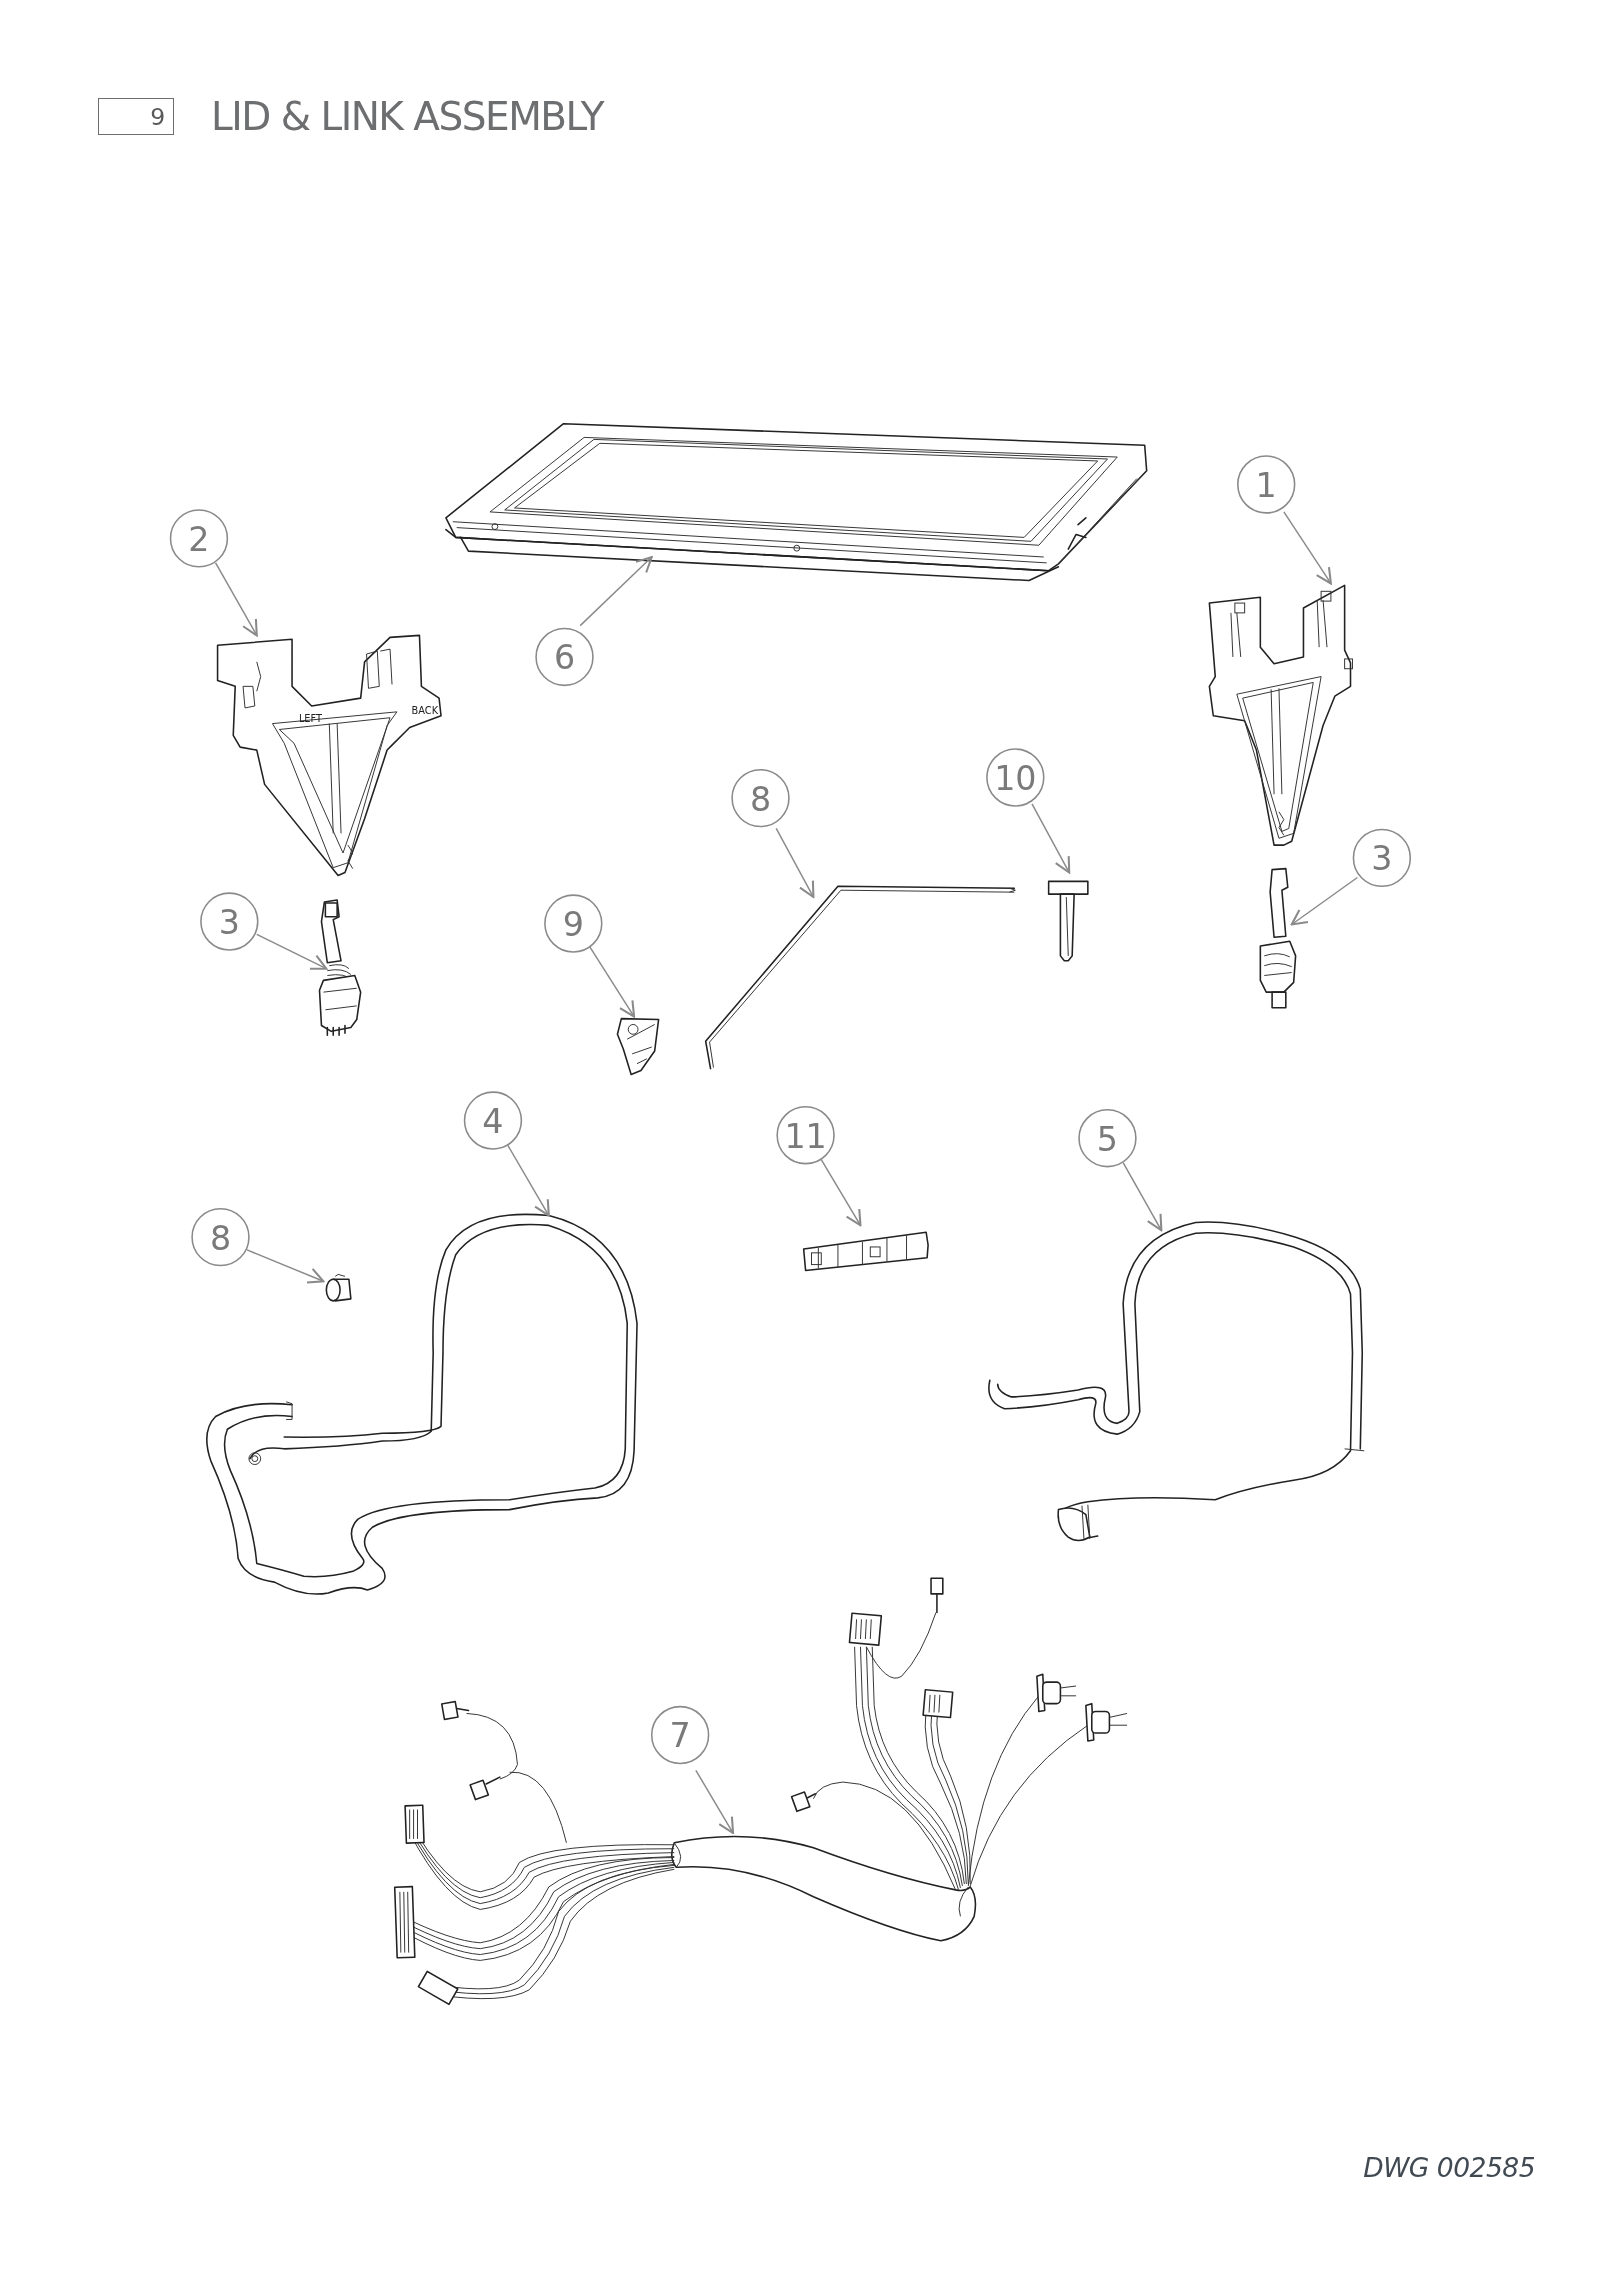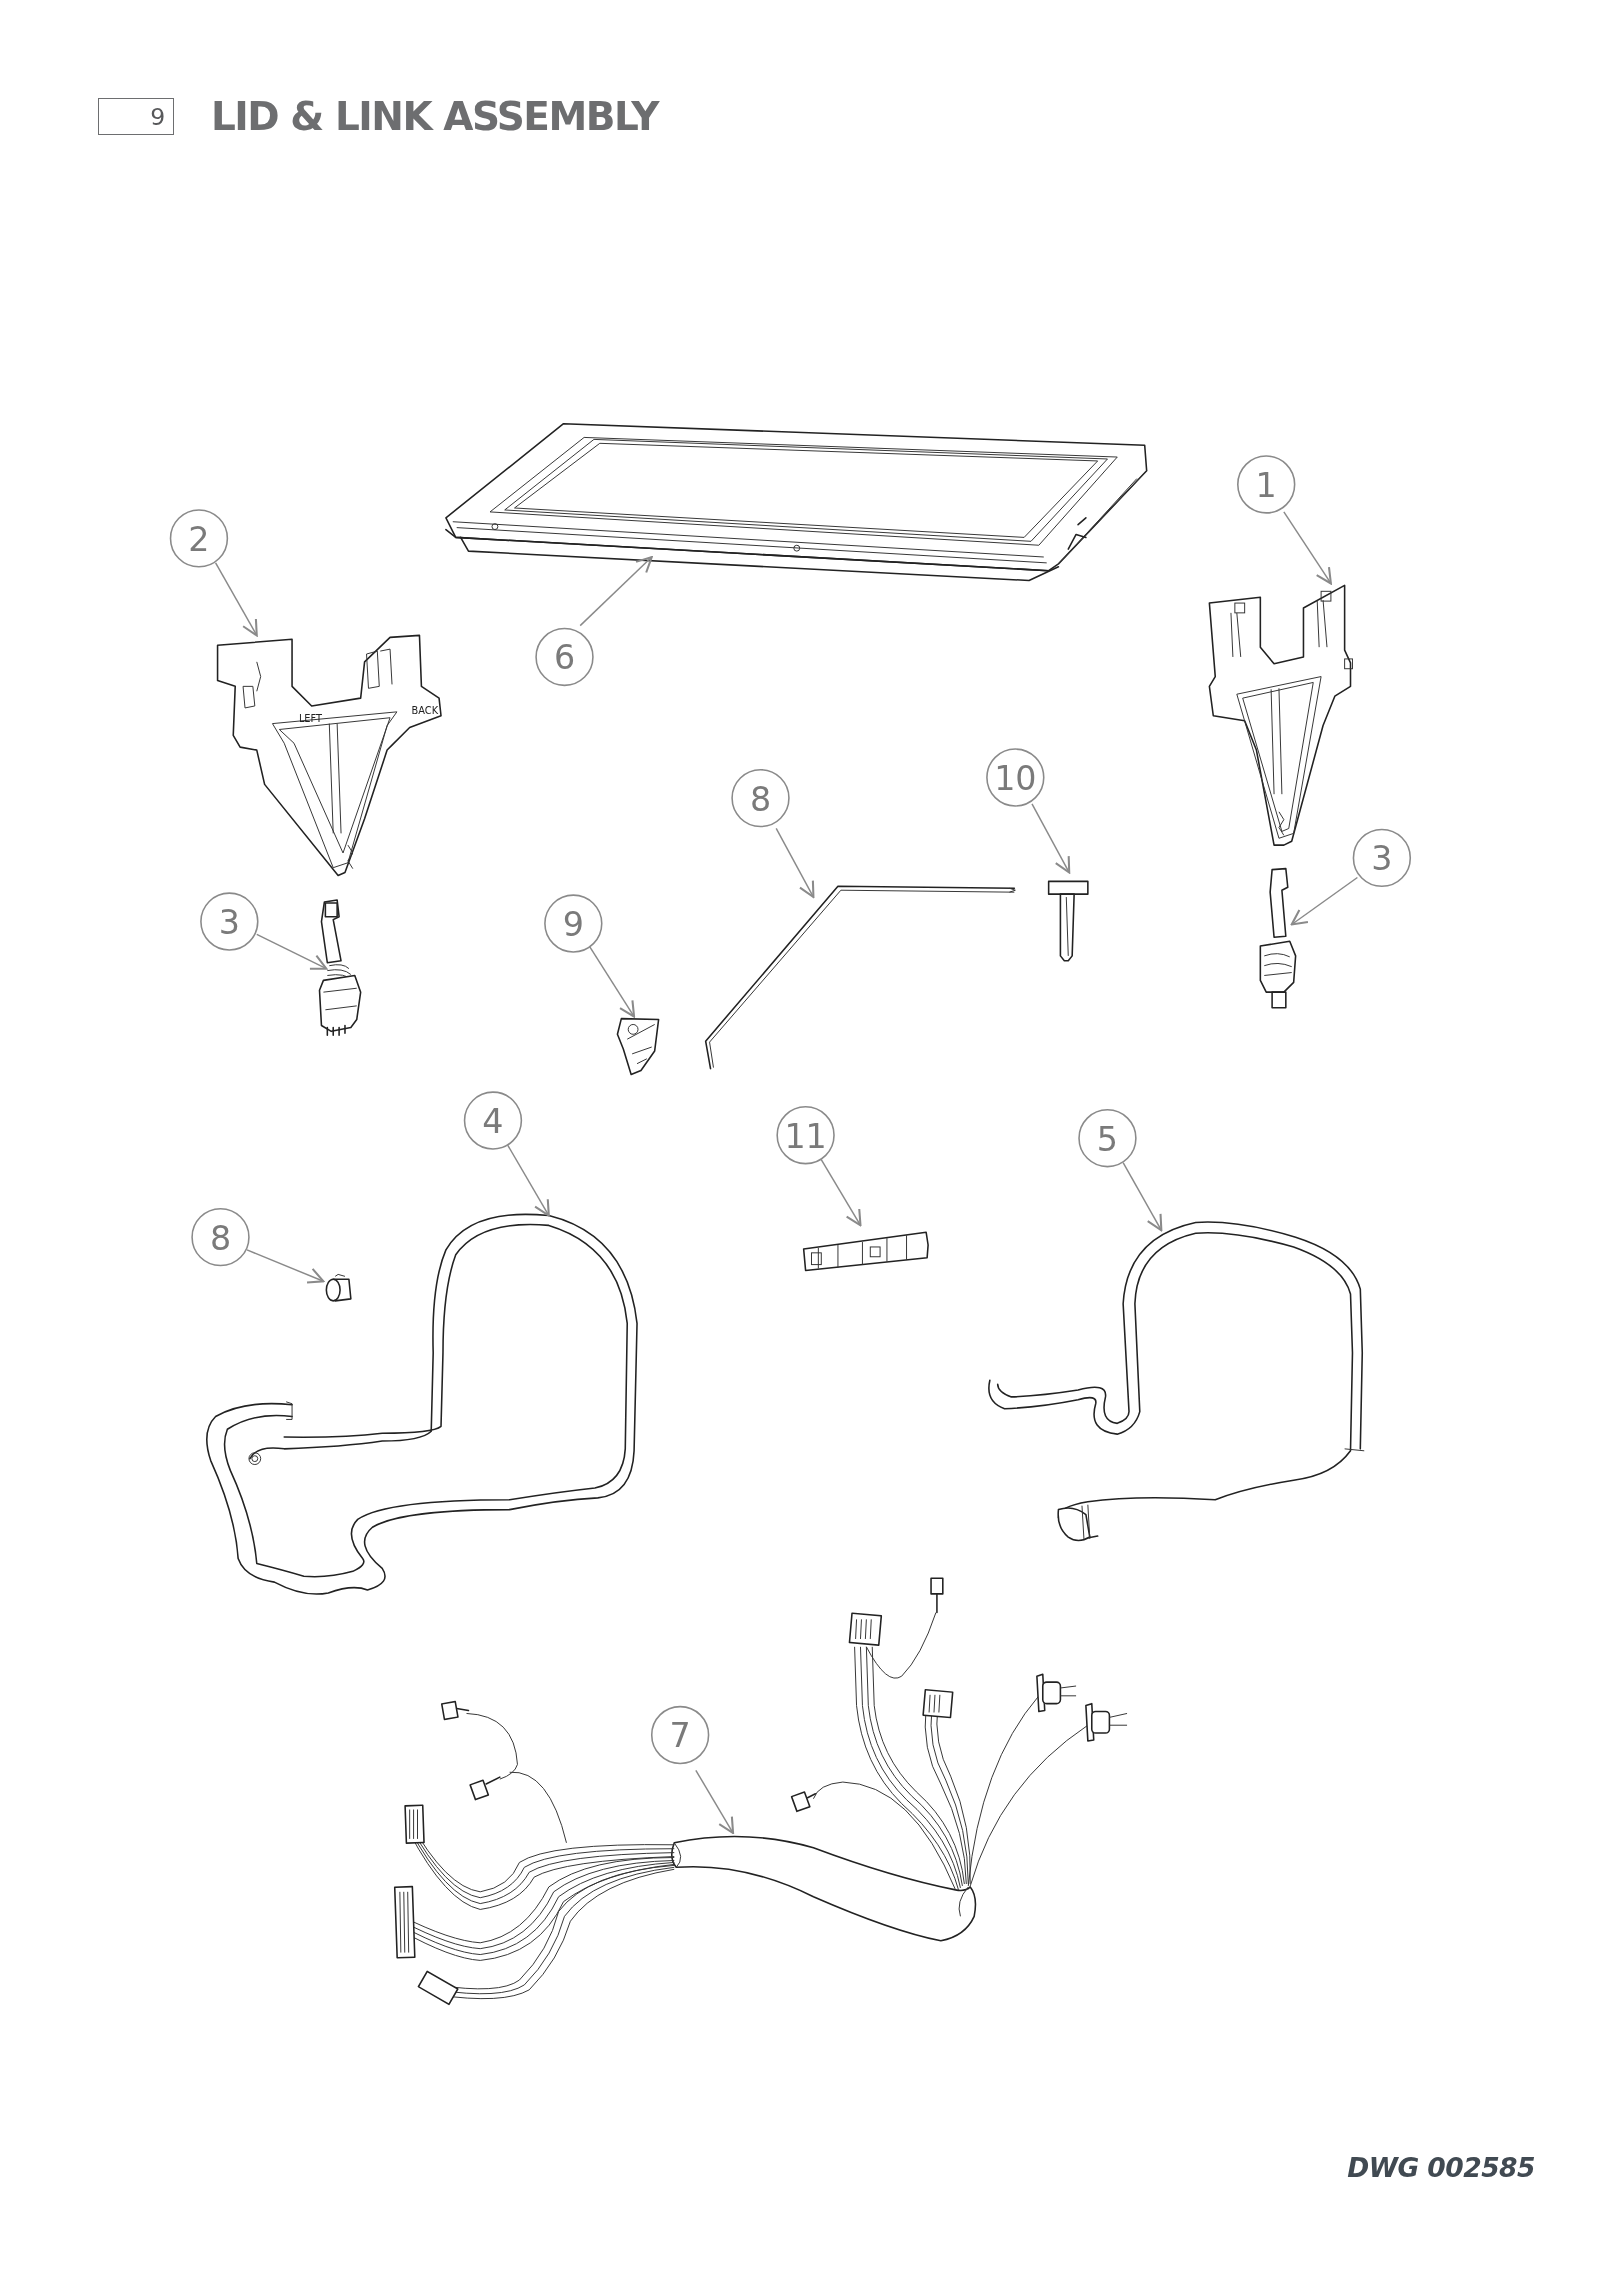--- a/index.html
+++ b/index.html
@@ -1,20 +1,20 @@
 <!DOCTYPE html>
 <html><head>
 <meta charset="utf-8">
 <style>
   html, body { margin: 0; padding: 0; background: #ffffff; }
   body { width: 1621px; height: 2293px; position: relative; overflow: hidden; font-family: "DejaVu Sans", sans-serif; }
   .header { position: absolute; left: 98px; top: 94px; height: 45px; display: flex; align-items: center; }
   .section-box { width: 76px; height: 37px; border: 1.5px solid #6d6e70; box-sizing: border-box; display: flex; align-items: center; justify-content: flex-end; padding-right: 7.8px; font-family: "DejaVu Sans", sans-serif; font-size: 23.5px; color: #58595b; }
-  .page-title { margin-left: 37px; font-family: "DejaVu Sans", sans-serif; font-weight: bold; font-size: 39px; color: #6d6e70; letter-spacing: -1.5px; }
-  .dwg { position: absolute; right: 86px; top: 2152px; font-family: "DejaVu Sans", sans-serif; font-weight: bold; font-style: italic; font-size: 26.5px; color: #414a52; letter-spacing: -0.5px; }
+  .page-title { margin-left: 37px; font-family: "DejaVu Sans", sans-serif; font-weight: normal; font-size: 39px; color: #6d6e70; letter-spacing: -1.5px; }
+  .dwg { position: absolute; right: 86px; top: 2152px; font-family: "DejaVu Sans", sans-serif; font-weight: normal; font-style: italic; font-size: 26.5px; color: #414a52; letter-spacing: -0.5px; }
   svg.drawing { position: absolute; left: 0; top: 0; width: 1621px; height: 2293px; }
   .callout-circle { fill: #fff; stroke: #8a8a8a; stroke-width: 1.6; }
   .callout-text { font-family: "DejaVu Sans", sans-serif; font-size: 34px; fill: #7a7a7a; text-anchor: middle; dominant-baseline: central; }
   .leader { stroke: #8a8a8a; stroke-width: 1.5; fill: none; }
   .part { stroke: #222; stroke-width: 1.6; fill: none; stroke-linejoin: round; stroke-linecap: round; }
   .part-thin { stroke: #333; stroke-width: 1; fill: none; }
   .part-fill { stroke: #222; stroke-width: 1.6; fill: #fff; stroke-linejoin: round; }
 </style>
 </head>
 <body>

